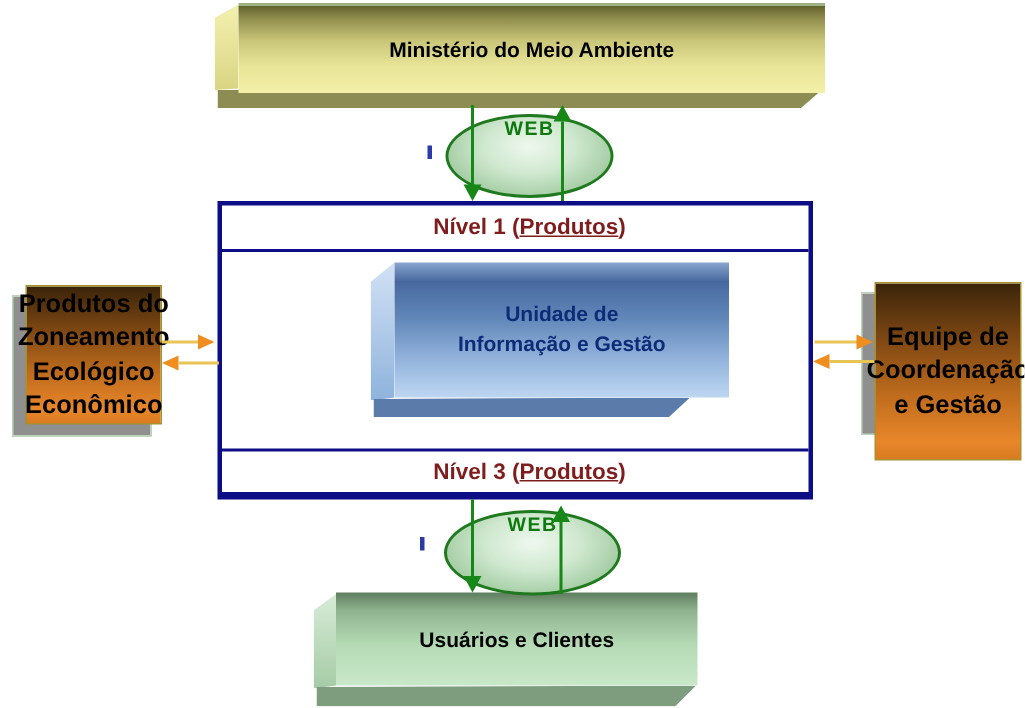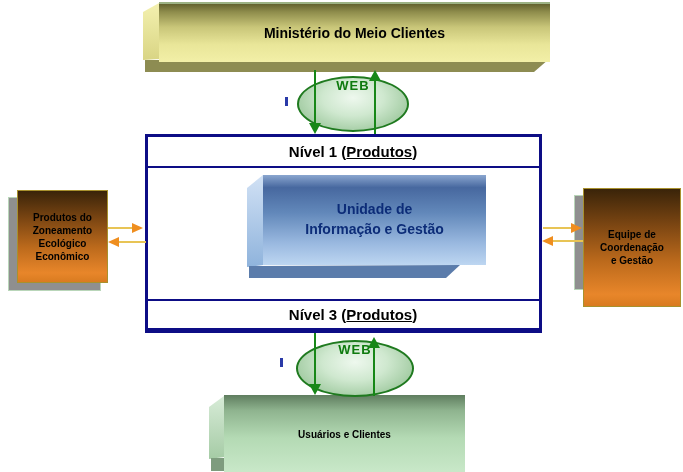--- a/index.html
+++ b/index.html
@@ -36,30 +36,30 @@
     background:linear-gradient(to bottom,#8aa6cf 0%, #47689f 14%, #6288ba 42%, #9ab9e0 76%, #bdd6f1 100%);
     color:#0c2c78; font-size:14px; line-height:1.4; }
 
   
   #users { left:209px; top:395px; width:256px; height:77px; }
   #users .bevel-left { position:absolute; left:0; top:0; width:15px; height:64px;
     background:linear-gradient(to bottom,#d8ecd8,#a5cba5);
     clip-path:polygon(15px 1px, 0 12px, 0 64px, 15px 62px); }
   #users .bevel-bottom { position:absolute; left:0; top:62px; width:256px; height:14px;
     background:#7e9c7e; clip-path:polygon(2px 1px, 255px 0px, 241px 14px, 2px 14px); }
-  #users .front { left:15px; top:0; width:241px; height:78px;
+  #users .front { left:15px; top:0; width:241px; height:62px;
     background:linear-gradient(to bottom,#5f7d5f 0%, #8fb48f 20%, #b4dab4 55%, #c9e8c9 100%);
-    color:#000; font-size:10px; }
+    color:#000; font-size:14px; }
 
   
   #main-rect { left:145px; top:134px; width:397px; height:199px; box-sizing:border-box;
     border:3px solid #0d0d85; border-bottom-width:5px; background:#fff; z-index:3;
     display:flex; flex-direction:column; }
   .band { display:flex; align-items:center; justify-content:center;
-    font-weight:bold; font-size:15px; color:#000000;padding-left:19px; }
+    font-weight:bold; font-size:15px; color:#7f1d1d;padding-left:19px; }
   #level1-band { height:29px; border-bottom:2px solid #0d0d85; }
   #main-middle { flex:1; }
   #level2-band { height:27px; border-top:2px solid #0d0d85; }
   .band .link { text-decoration:underline; }
 
   
   .web { position:absolute; border-radius:50%; border:2px solid #1f7a1f; box-sizing:border-box;
     display:flex; justify-content:center; z-index:2;
     background:radial-gradient(ellipse at 50% 38%, #eef8ee 0%, #cfe8cf 40%, #a8cfa8 72%, #8fbd8f 100%);
     color:#0e7a0e; font-weight:bold; font-size:13px; letter-spacing:1px; }
@@ -73,42 +73,42 @@
   .head-up   { border-left:6px solid transparent; border-right:6px solid transparent; border-bottom:11px solid #178717; }
   
   .hshaft { position:absolute; height:2px; background:#e8c455; z-index:4; }
   .head-right { border-top:5px solid transparent; border-bottom:5px solid transparent; border-left:11px solid #ef8e1f; }
   .head-left  { border-top:5px solid transparent; border-bottom:5px solid transparent; border-right:11px solid #ef8e1f; }
 
   
   .side-shadow { position:absolute; background:#8f8f8f; border:1px solid #b9d6b9; z-index:1; }
   .side-box { position:absolute; box-sizing:border-box; border:1px solid #a8912d; z-index:2;
     display:flex; align-items:center; justify-content:center; text-align:center;
-    color:#000; font-size:10px; font-weight:bold; line-height:1.3;
+    color:#000; font-size:17px; font-weight:bold; line-height:1.3;
     background:linear-gradient(to bottom,#3a2409 0%, #7a4512 30%, #bc6a1c 62%, #e8862a 90%, #d97b20 100%); }
   #zee-shadow  { left:8px;  top:197px; width:91px; height:92px; }
   #zee-box     { left:17px; top:190px; width:91px; height:93px; }
   #team-shadow { left:574px; top:195px; width:98px; height:93px; }
   #team-box    { left:583px; top:188px; width:98px; height:119px; }
 
   
   .tick { position:absolute; width:3px; height:9px; background:#2a3aa8; z-index:5; }
   #tick-top { left:285px; top:97px; }
   #tick-bottom { left:280px; top:358px; }
 </style>
 </head>
 <body>
 
 <div id="canvas">
 
   <div id="ministry" class="abs">
     <div class="bevel-left"></div>
     <div class="bevel-bottom"></div>
     <div class="front">
-      <span class="label">Ministério do Meio Clientes</span>
+      <span class="label">Ministério do Meio Ambiente</span>
     </div>
   </div>
 
   <div id="web-top" class="web">
     <span>WEB</span>
   </div>
   <div id="tick-top" class="tick"></div>
   <div class="vshaft" style="left:314px; top:70px; height:54px;"></div>
   <div class="head head-down" style="left:309px; top:123px;"></div>
   <div class="head head-up" style="left:369px; top:70px;"></div>

